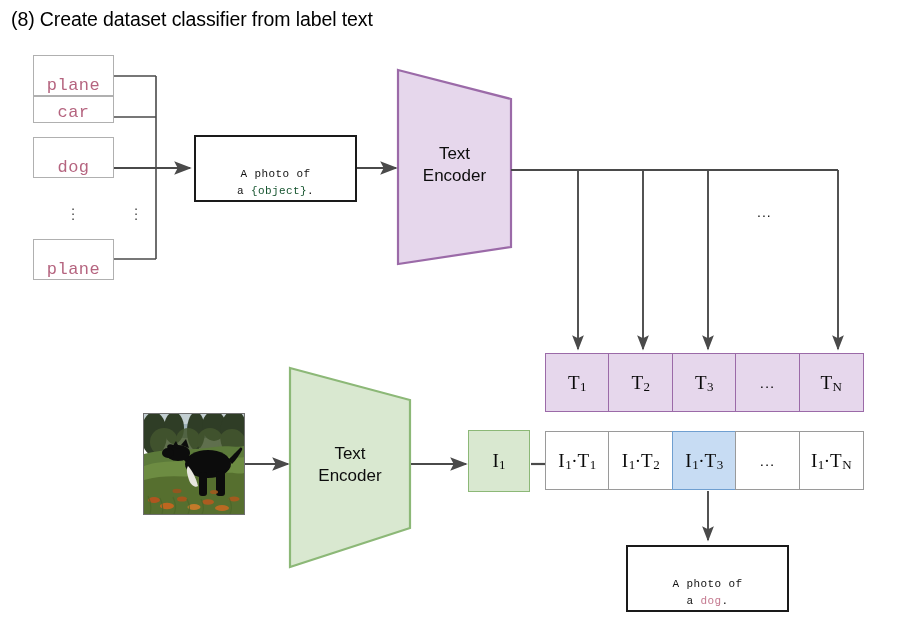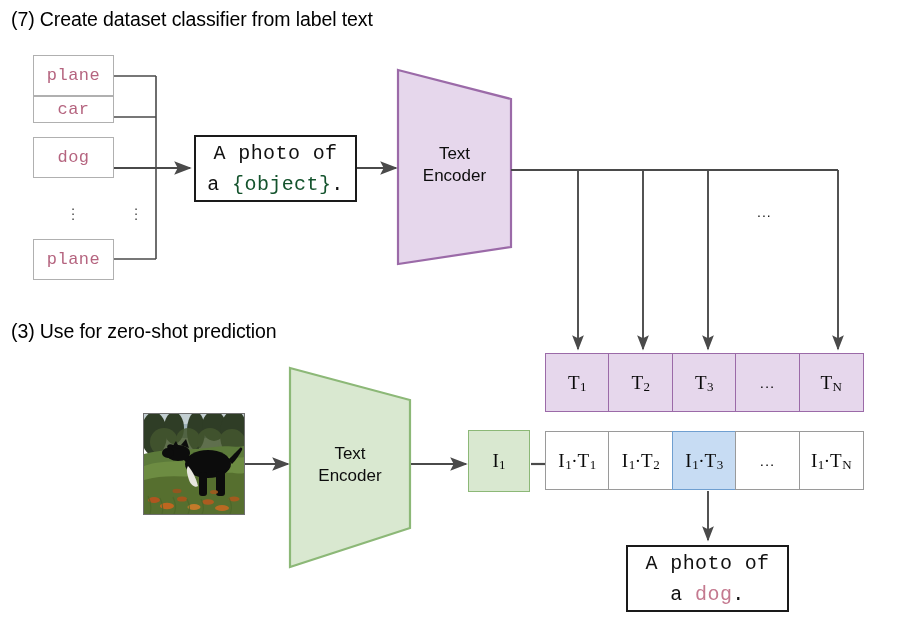--- a/index.html
+++ b/index.html
@@ -13,31 +13,31 @@
 
   
   .heading{
     font-family:"Liberation Sans", sans-serif;
     font-size:19.5px;color:#000;letter-spacing:-0.1px;white-space:nowrap;
   }
 
   
   .labelbox{
     border:1.4px solid #b0b0b0;background:#ffffff;
-    display:flex;align-items:center;justify-content:center;
+    display:flex;align-items:flex-end;justify-content:center;
     font-family:"Liberation Mono","DejaVu Sans Mono",monospace;
     font-size:17px;color:#b5647f;letter-spacing:0.5px;
   }
 
   
   .promptbox{
     border:2.2px solid #1a1a1a;background:#fff;
     display:flex;flex-direction:column;align-items:center;justify-content:flex-end;
     font-family:"Liberation Mono","DejaVu Sans Mono",monospace;
-    font-size:20px;color:#111;line-height:1.55;letter-spacing:0.4px;
+    font-size:11px;color:#111;line-height:1.55;letter-spacing:0.4px;
   }
   .promptbox .ln{white-space:pre;}
   .pink{color:#14532d;}
   .pink2{color:#c4798f;}
 
   
   .enc-label{
     position:absolute;left:0;right:0;
     text-align:center;font-size:17px;color:#0d0d0d;line-height:1.28;
     font-family:"Liberation Sans",sans-serif;
@@ -76,23 +76,22 @@
     letter-spacing:1px;
   }
   svg{position:absolute;left:0;top:0;overflow:visible;}
   .photo{border:1.6px solid #6f6f6f;overflow:hidden;position:absolute;}
 </style>
 </head>
 <body>
 
 <div class="stage">
 
-  <div class="abs heading" style="left:11px;top:8px;">(7) Create dataset classifier from label text</div>
-
-  <div class="abs heading" style="left:11px;top:320px;">(3) Use for zero-shot prediction</div>
+  <div class="abs heading" style="left:11px;top:8px;">(8) Create dataset classifier from label text</div>
+
 
   <div class="abs labelbox" style="left:33px;top:55px;width:81px;height:41px;">
     <span>plane</span>
   </div>
   <div class="abs labelbox" style="left:33px;top:96px;width:81px;height:27px;">
     <span>car</span>
   </div>
   <div class="abs labelbox" style="left:33px;top:137px;width:81px;height:41px;">
     <span>dog</span>
   </div>

